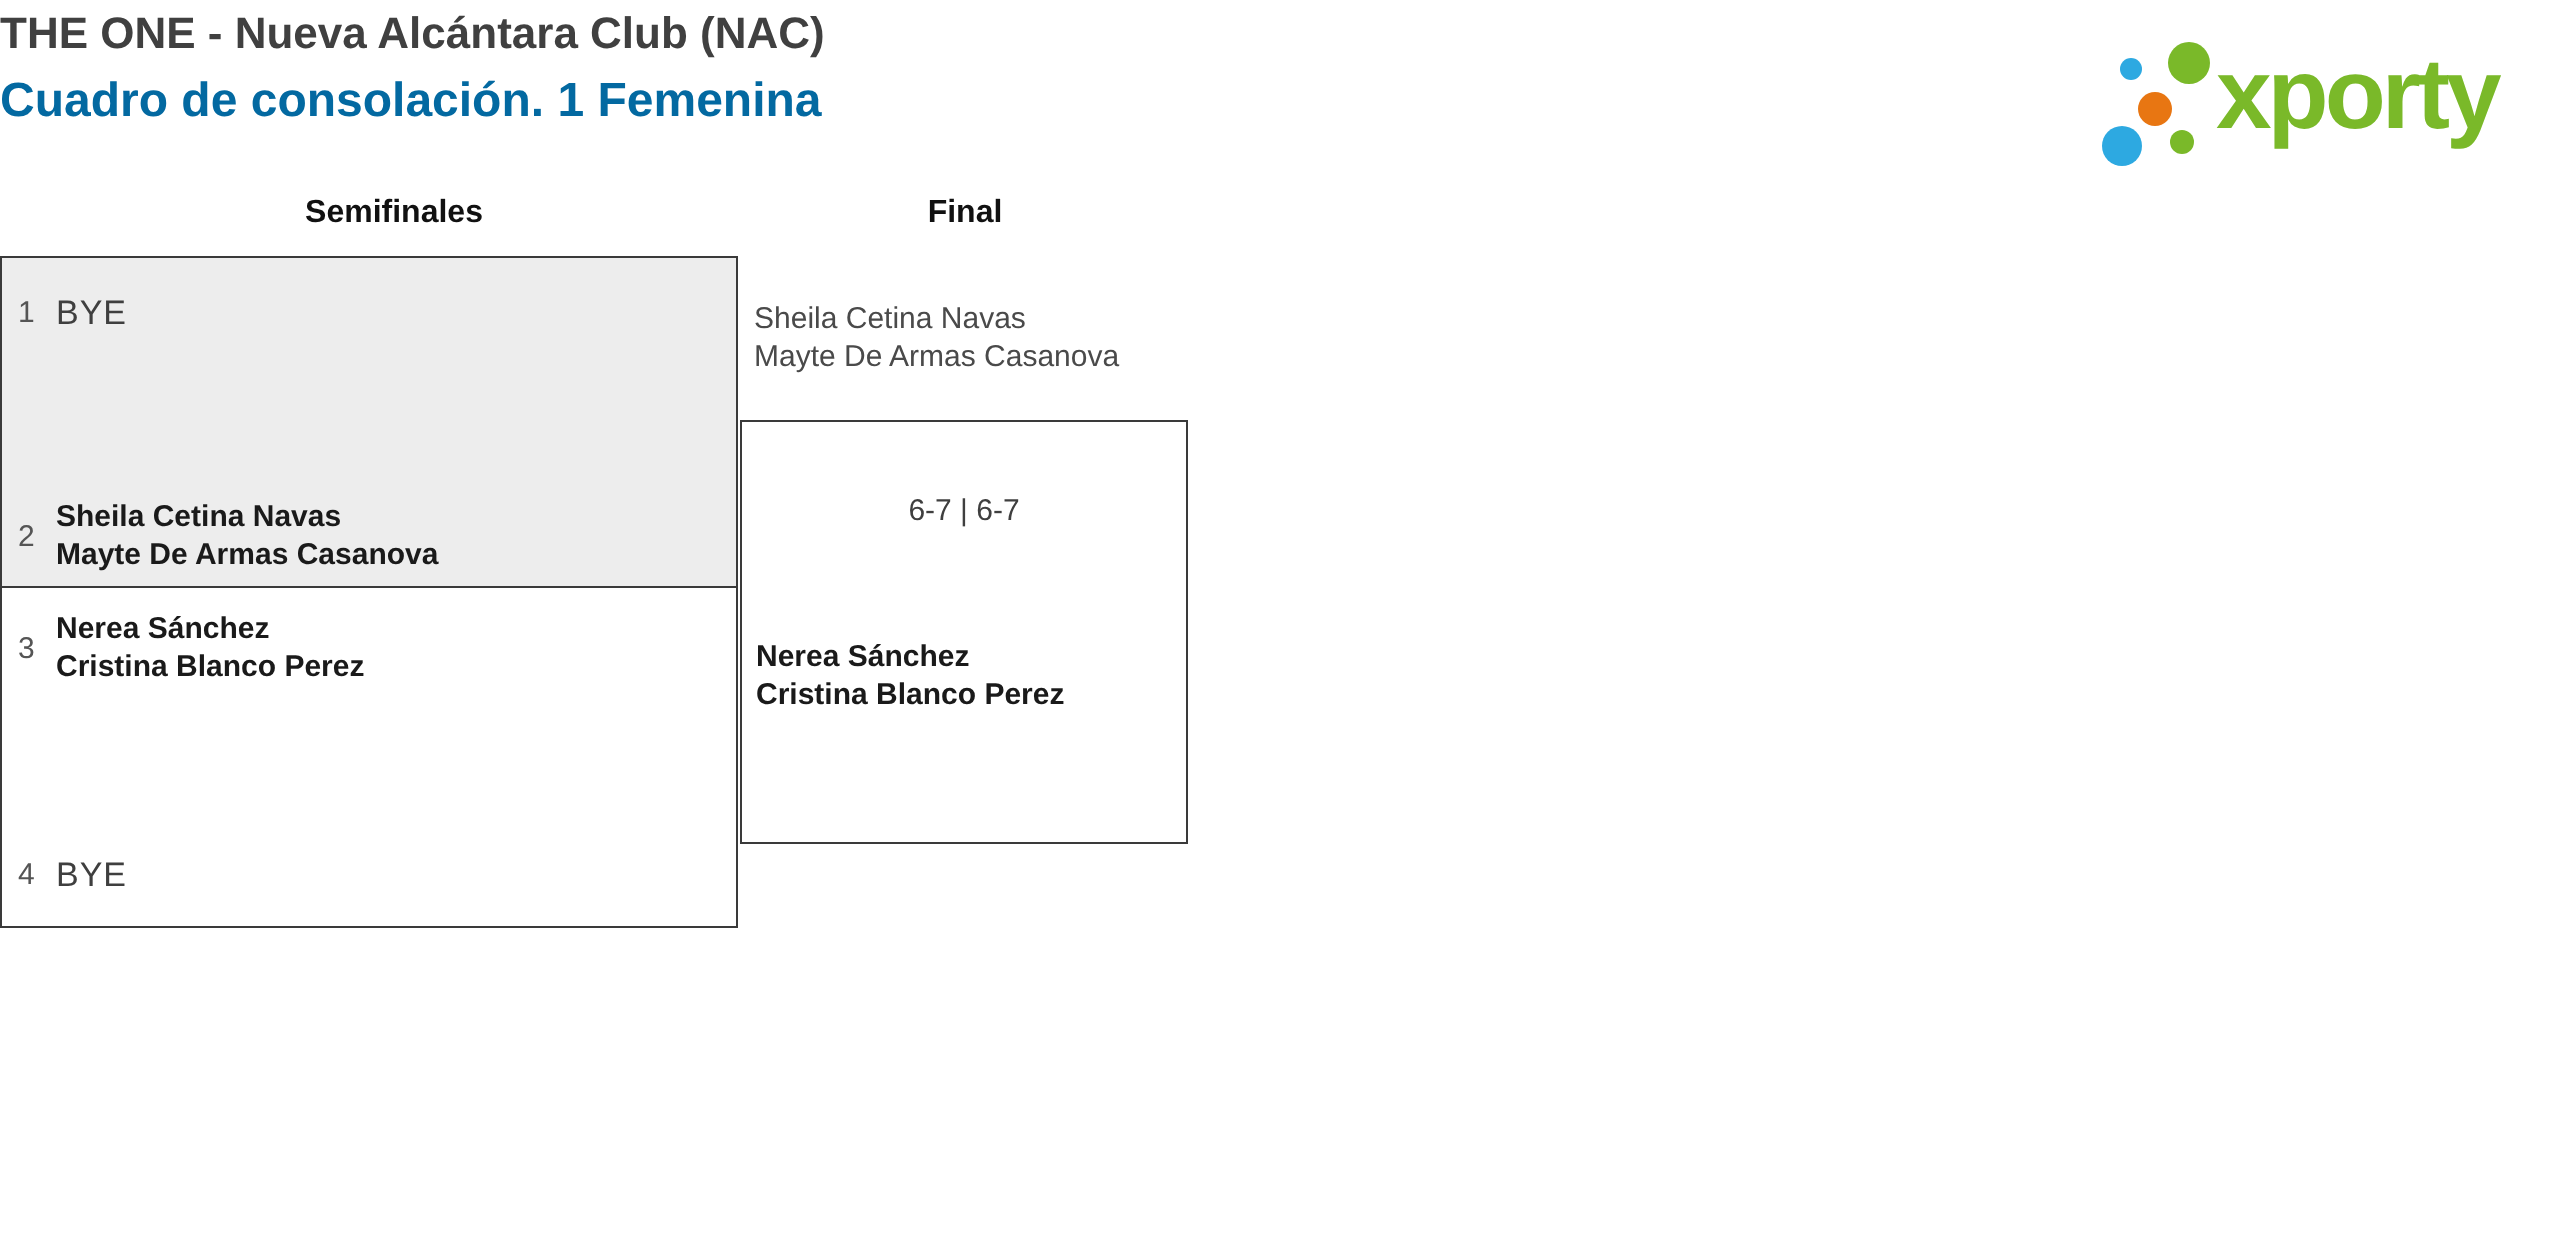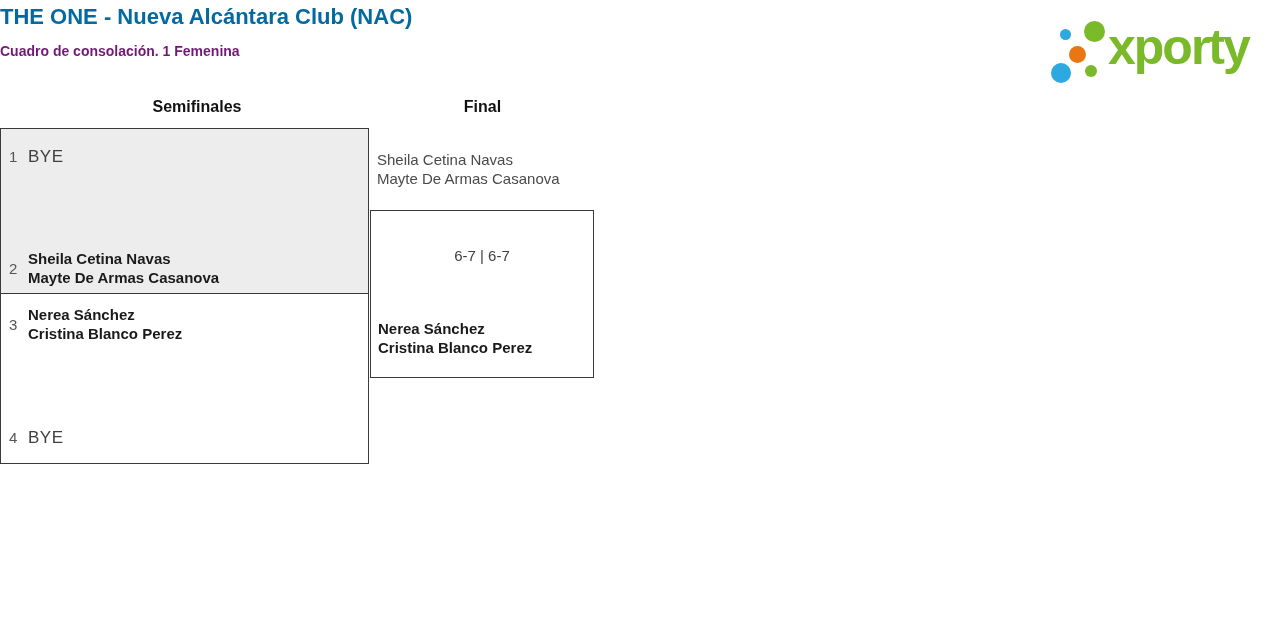--- a/index.html
+++ b/index.html
@@ -7,22 +7,22 @@
   body {
     position: relative;
     background: #ffffff;
     font-family: "Liberation Sans", sans-serif;
     overflow: hidden;
     color: #1c1c1c;
   }
   .abs { position: absolute; }
 
   
-  .title-line1 { left: 0px; top: 2px;  font-size: 22px; font-weight: 600; color: #0369a1; line-height: 30px; white-space: nowrap; }
-  .title-line2 { left: 0px; top: 36px; font-size: 14px; font-weight: 600; color: #701a75; line-height: 30px; white-space: nowrap; }
+  .title-line1 { left: 0px; top: 2px;  font-size: 22px; font-weight: 600; color: #404040; line-height: 30px; white-space: nowrap; }
+  .title-line2 { left: 0px; top: 36px; font-size: 24px; font-weight: 600; color: #0369a1; line-height: 30px; white-space: nowrap; }
 
   
   .logo { left: 1048px; top: 0px; width: 232px; height: 70px; margin-top: 18px; }
   .dot { position: absolute; border-radius: 50%; }
   .dot-blue-small  { left: 12px; top: 11px; width: 11px; height: 11px; background: #2da9e1; }
   .dot-green-large { left: 36px; top: 3px;  width: 21px; height: 21px; background: #7ab929; }
   .dot-orange     { left: 21px; top: 28px; width: 17px; height: 17px; background: #e87612; }
   .dot-blue-large { left: 3px;  top: 45px; width: 20px; height: 20px; background: #2da9e1; }
   .dot-green-small{ left: 37px; top: 47px; width: 12px; height: 12px; background: #7ab929; }
   .wordmark {
@@ -53,21 +53,21 @@
   .team.pos-b1 { bottom: 6px; }
   .team.pos-t2 { top: 11px; }
   .team.pos-b2 { bottom: 16px; }
 
   
   .final-team-top {
     left: 377px; top: 150px;
     font-size: 15px; line-height: 19px; color: #4a4a4a;
   }
   .final-team-top span { display: block; white-space: nowrap; }
-  .final-box { left: 370px; top: 210px; width: 224px; height: 168px; border: 1px solid #3a3a3a; background: transparent; }
+  .final-box { left: 370px; top: 210px; width: 224px; height: 212px; border: 1px solid #3a3a3a; background: transparent; }
   .final-score { position: absolute; left: 0; top: 35px; width: 100%; text-align: center; font-size: 15px; color: #3f3f3f; line-height: 19px; }
   .final-winner { position: absolute; left: 7px; top: 108px; font-size: 15px; line-height: 19px; font-weight: 700; color: #1a1a1a; }
   .final-winner span { display: block; white-space: nowrap; }
 </style>
 </head>
 <body>
 
 <div class="abs title-line1">THE ONE - Nueva Alcántara Club (NAC)</div>
 <div class="abs title-line2">Cuadro de consolación. 1 Femenina</div>
 

